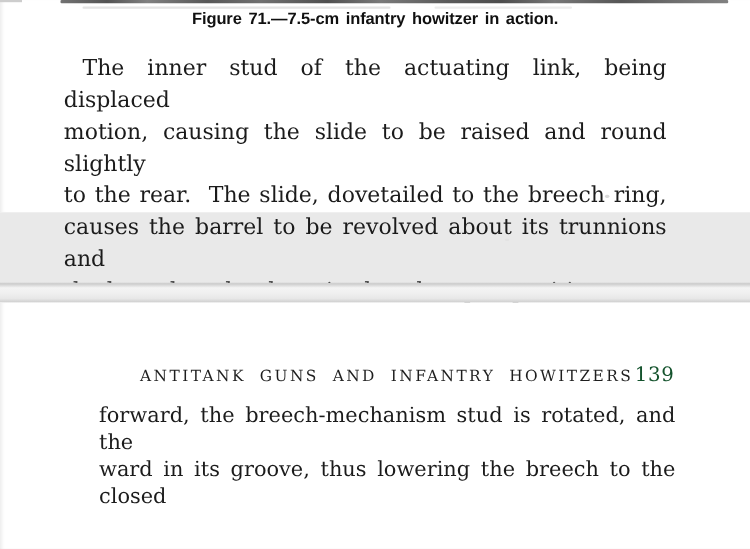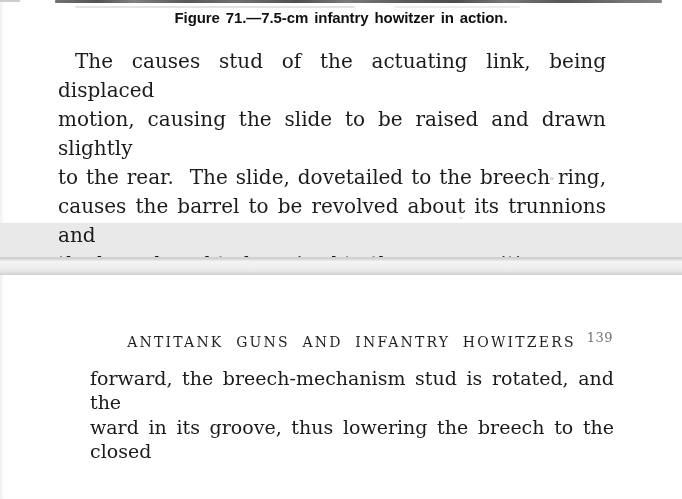--- a/index.html
+++ b/index.html
@@ -5,21 +5,21 @@
   html,body{margin:0;padding:0;}
   body{
     width:682px;height:499px;position:relative;overflow:hidden;
     background:#e9e9e9;
     font-family:"DejaVu Serif",serif;
   }
   .page{
     position:absolute;left:0;width:682px;background:#ffffff;
     box-shadow:inset 4px 0 4px -3px rgba(0,0,0,0.10);
   }
-  .page-top{top:0;height:223px;}
+  .page-top{top:0;height:193px;}
   .page-bottom{top:275px;height:224px;padding-left:14px;}
   .separator{
     position:absolute;left:0;top:257px;width:682px;height:18px;
     background:linear-gradient(180deg,#d0d0d0 0%,#cfcfcf 7%,#f4f4f4 26%,#efefef 55%,#e7e7e7 80%,#cecece 100%);
   }
   
   .figure-edge{
     position:absolute;top:0;left:55px;width:607px;height:3px;border-radius:1px;
     background:linear-gradient(90deg,
       #5a5a5a 0%,#353535 7%,#6a6a6a 13%,#3a3a3a 22%,#585858 30%,#303030 40%,
@@ -58,35 +58,35 @@
   .running-row{
     position:absolute;top:57px;left:90px;width:523px;height:20px;
   }
   .running-head{
     position:absolute;left:0;right:0;top:2px;text-align:center;
     font-size:14px;letter-spacing:2.2px;word-spacing:6px;
     color:#1e1e1e;
   }
   .folio{
     position:absolute;right:0;top:-2px;
-    font-size:13px;letter-spacing:0.5px;color:#737373;
+    font-size:18px;letter-spacing:0.5px;color:#14532d;
   }
 </style>
 </head>
 <body>
 
 <div class="page page-top">
   <div class="figure-edge"></div>
   <div class="corner-mark"></div>
   <div class="ghost1"></div>
   <div class="ghost2"></div>
   <div class="figure-caption">Figure 71.—7.5-cm infantry howitzer in action.</div>
   <div class="para para-top">
-      <div class="tline first">The causes stud of the actuating link, being displaced</div>
-      <div class="tline">motion, causing the slide to be raised and drawn slightly</div>
+      <div class="tline first">The inner stud of the actuating link, being displaced</div>
+      <div class="tline">motion, causing the slide to be raised and round slightly</div>
       <div class="tline">to the rear.&nbsp; The slide, dovetailed to the breech ring,</div>
       <div class="tline">causes the barrel to be revolved about its trunnions and</div>
       <div class="tline last">the breech end to be raised to the open position.</div>
     </div>
   <div class="speck1"></div>
   <div class="speck2"></div>
 </div>
 
 <div class="separator"></div>
 

